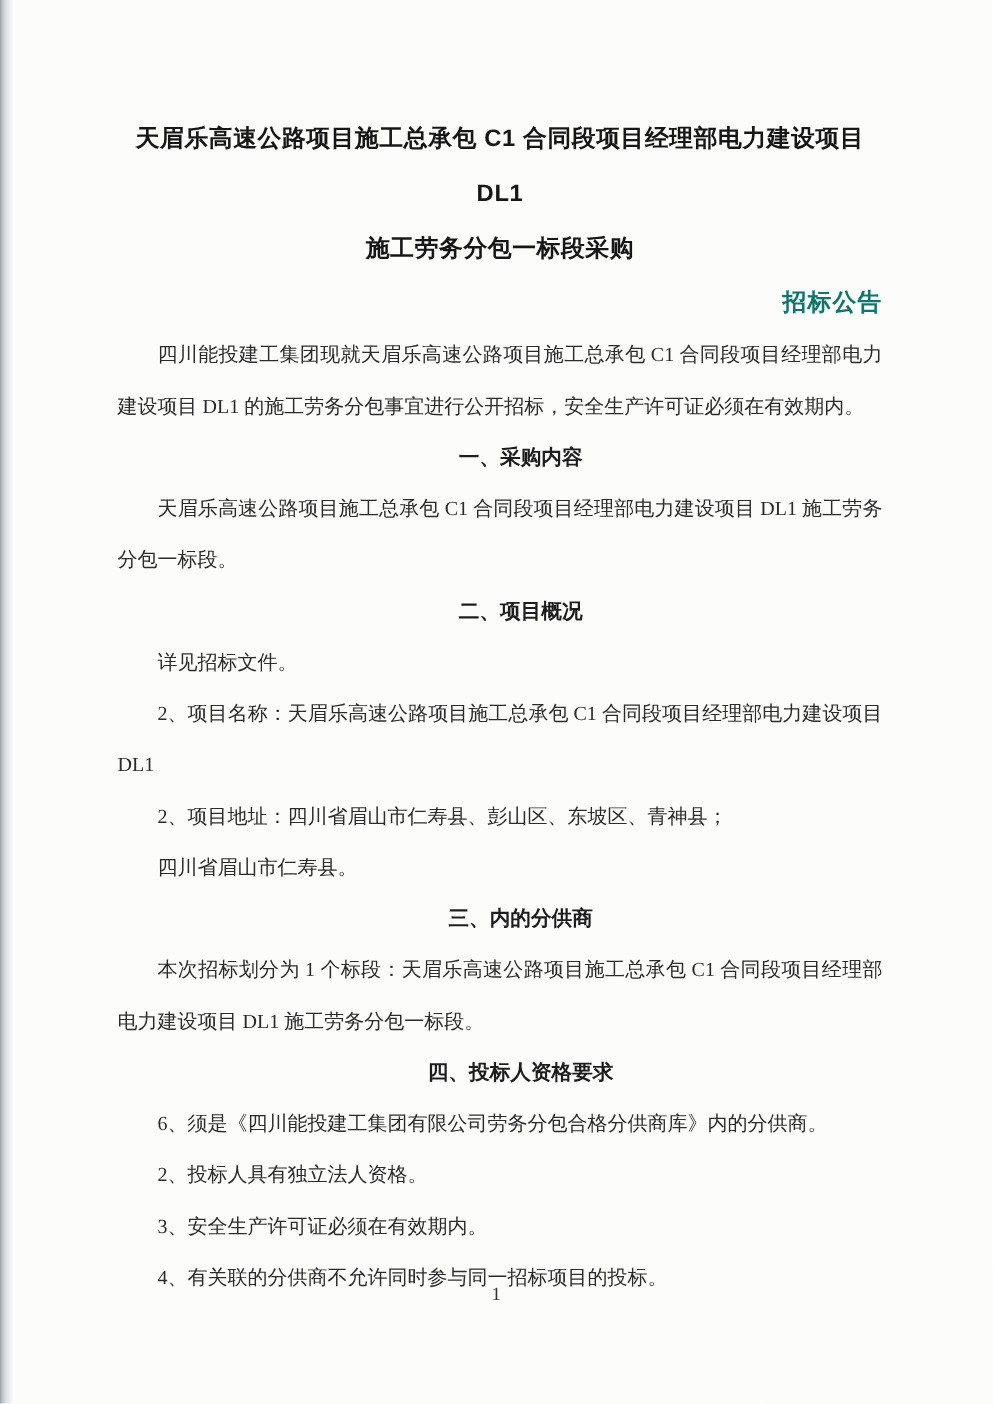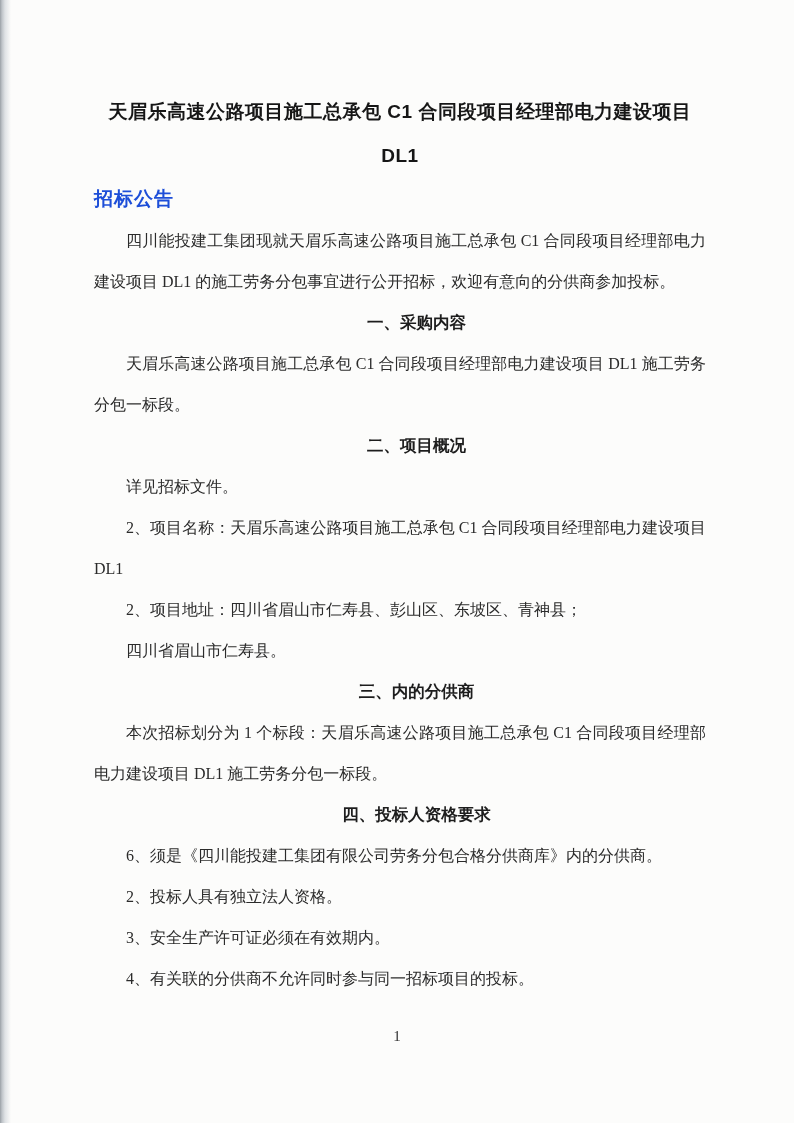--- a/index.html
+++ b/index.html
@@ -44,22 +44,22 @@
     text-align: center;
     color: #161616;
     letter-spacing: 0.5px;
   }
   .doc-subtitle {
     margin: 0;
     font-family: "Liberation Sans", "DejaVu Sans", sans-serif;
     font-weight: 700;
     font-size: 19px;
     line-height: 42px;
-    text-align: left;
-    color: #1d4ed8;
+    text-align: right;
+    color: #0f766e;
     letter-spacing: 1px;
   }
   .doc-body {
     margin-top: 0;
   }
   .block {
     margin: 0;
     font-size: 16px;
     line-height: 41px;
     text-align: justify;
@@ -86,25 +86,26 @@
 </style>
 </head>
 <body>
 
 <div class="page">
   <div class="scan-edge"></div>
 
   <div class="content">
     <h1 class="doc-title">
       <span>天眉乐高速公路项目施工总承包 C1 合同段项目经理部电力建设项目 DL1</span><br>
+      <span>施工劳务分包一标段采购</span>
     </h1>
     <h2 class="doc-subtitle">招标公告</h2>
 
     <div class="doc-body">
-        <p class="block paragraph">四川能投建工集团现就天眉乐高速公路项目施工总承包 C1 合同段项目经理部电力建设项目 DL1 的施工劳务分包事宜进行公开招标，欢迎有意向的分供商参加投标。</p>
+        <p class="block paragraph">四川能投建工集团现就天眉乐高速公路项目施工总承包 C1 合同段项目经理部电力建设项目 DL1 的施工劳务分包事宜进行公开招标，安全生产许可证必须在有效期内。</p>
         <p class="block heading">一、采购内容</p>
         <p class="block paragraph">天眉乐高速公路项目施工总承包 C1 合同段项目经理部电力建设项目 DL1 施工劳务分包一标段。</p>
         <p class="block heading">二、项目概况</p>
         <p class="block paragraph">详见招标文件。</p>
         <p class="block paragraph">2、项目名称：天眉乐高速公路项目施工总承包 C1 合同段项目经理部电力建设项目 DL1</p>
         <p class="block paragraph">2、项目地址：四川省眉山市仁寿县、彭山区、东坡区、青神县；</p>
         <p class="block paragraph">四川省眉山市仁寿县。</p>
         <p class="block heading">三、内的分供商</p>
         <p class="block paragraph">本次招标划分为 1 个标段：天眉乐高速公路项目施工总承包 C1 合同段项目经理部电力建设项目 DL1 施工劳务分包一标段。</p>
         <p class="block heading">四、投标人资格要求</p>

